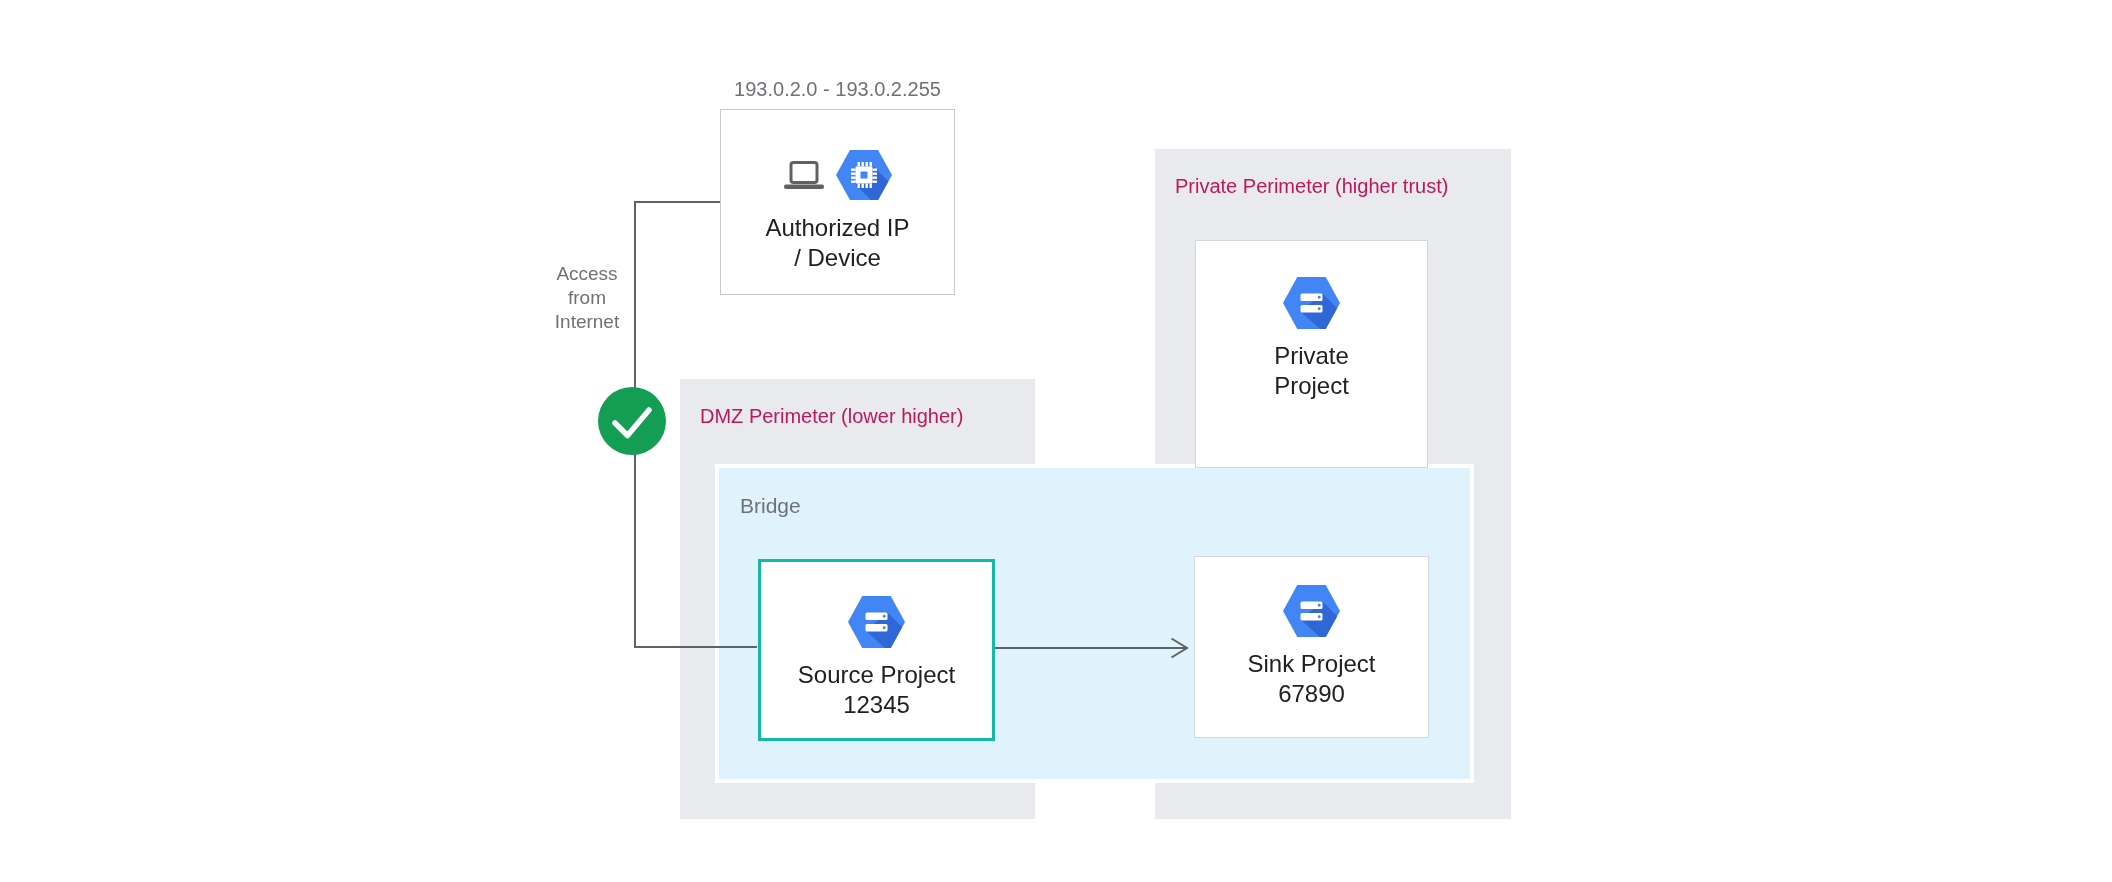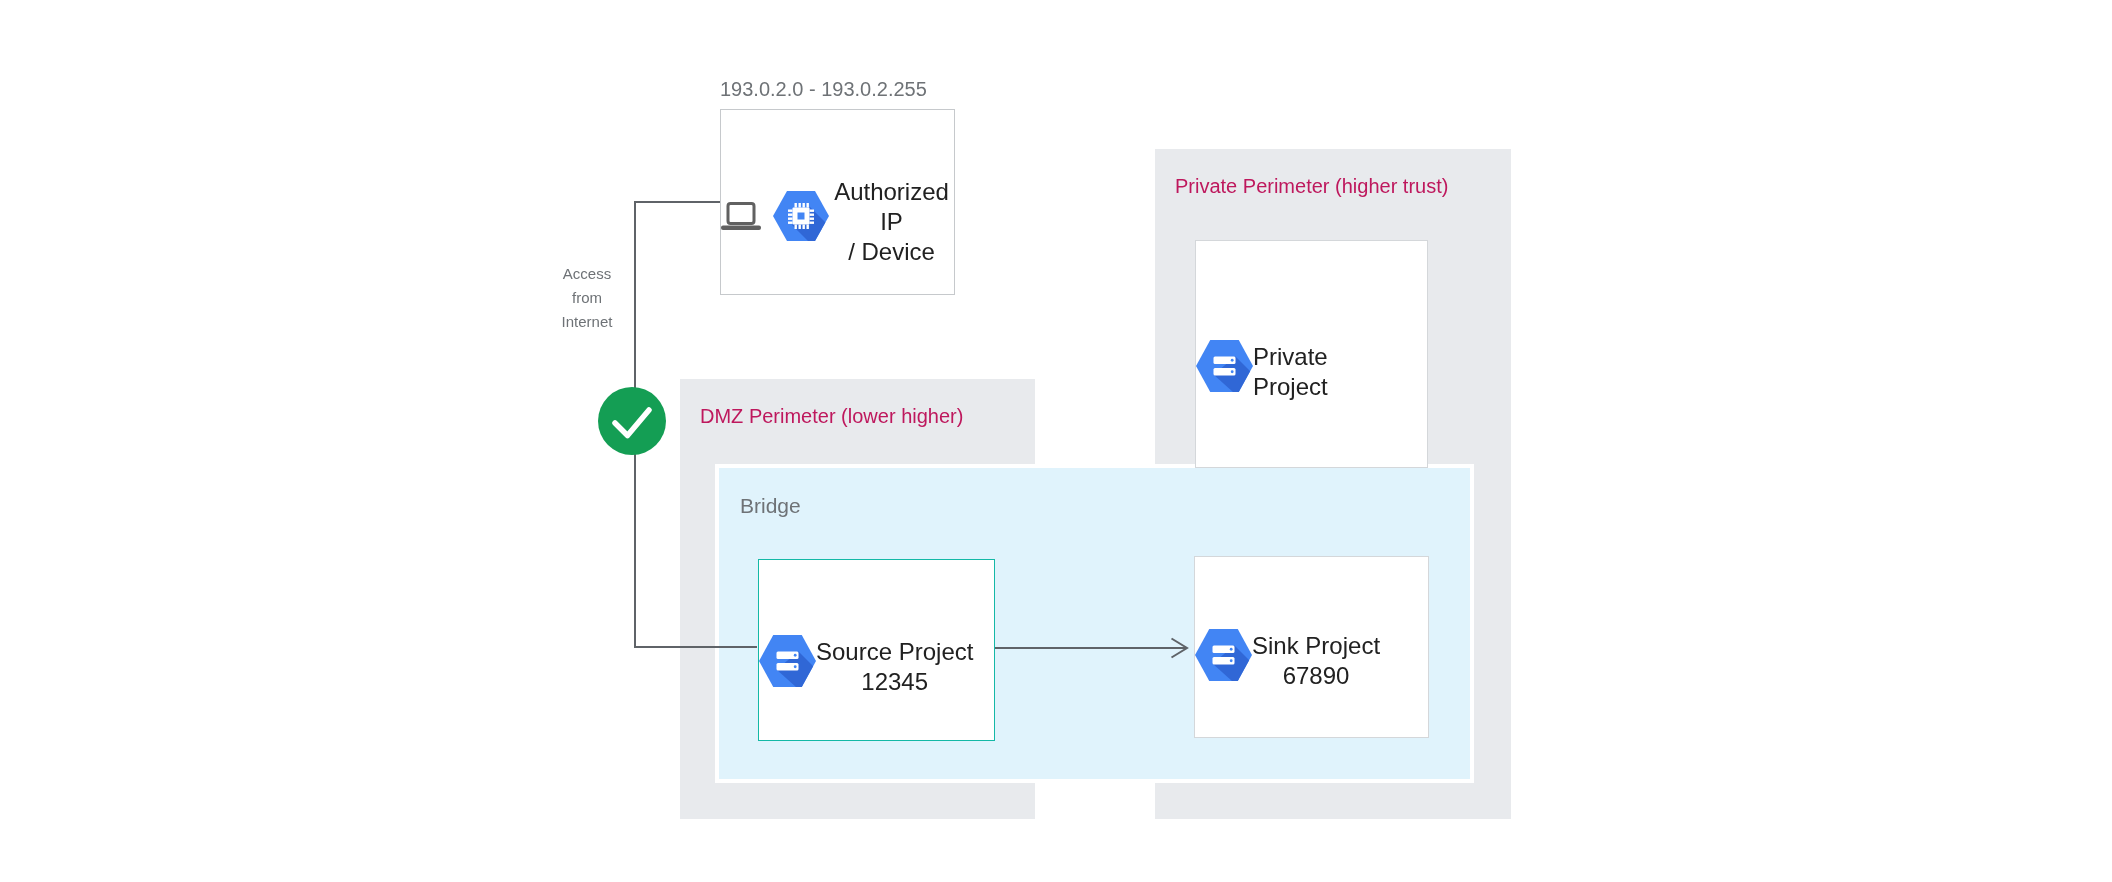--- a/index.html
+++ b/index.html
@@ -9,34 +9,34 @@
   .perimeter { position:absolute; background:#E8EAED; z-index:1; }
   #dmz-box { left:680px; top:379px; width:355px; height:440px; }
   #private-box { left:1155px; top:149px; width:356px; height:670px; }
   .perimeter-label { position:absolute; left:20px; top:24px; font-size:20px; line-height:26px; color:#be185d; white-space:nowrap; }
 
   #bridge-box { position:absolute; left:715px; top:464px; width:759px; height:319px;
                 background:#E0F3FC; border:4px solid #ffffff; box-sizing:border-box; z-index:2; }
   #bridge-label { position:absolute; left:21px; top:26px; font-size:21px; color:#6E7276; }
 
   .node { position:absolute; background:#ffffff; box-sizing:border-box; z-index:3;
-          display:flex; flex-direction:row; align-items:center; }
+          display:flex; flex-direction:column; align-items:center; }
   #auth-node    { left:720px;  top:109px; width:235px; height:186px; border:1px solid #C6C9CC; padding-top:39px; }
-  #source-node  { left:758px;  top:559px; width:237px; height:182px; border:1px solid #14b8a6; padding-top:34px; }
+  #source-node  { left:758px;  top:559px; width:237px; height:182px; border:3px solid #14b8a6; padding-top:34px; }
   #sink-node    { left:1194px; top:556px; width:235px; height:182px; border:1px solid #D4D7DA; padding-top:28px; }
   #private-node { left:1195px; top:240px; width:233px; height:228px; border:1px solid #D4D7DA; padding-top:36px; }
 
   .icon-row { display:flex; align-items:center; gap:12px; height:52px; margin-bottom:12px; }
   .hex-wrap { margin-bottom:12px; line-height:0; }
   .node-label { font-size:24px; line-height:30px; color:#212121; text-align:center; white-space:pre-line; }
 
-  #ip-range { position:absolute; left:720px; top:78px; width:235px; text-align:left;
+  #ip-range { position:absolute; left:720px; top:78px; width:235px; text-align:center;
               font-size:20px; color:#6E7276; z-index:3; white-space:nowrap; }
   #access-note { position:absolute; left:532px; top:262px; width:110px; text-align:center;
-                 font-size:15px; line-height:24px; color:#6E7276; white-space:pre-line; z-index:3; }
+                 font-size:19px; line-height:24px; color:#6E7276; white-space:pre-line; z-index:3; }
 
   #connector-svg { position:absolute; left:0; top:0; z-index:4; pointer-events:none; }
 
   #check-badge { position:absolute; left:598px; top:387px; width:68px; height:68px; border-radius:50%;
                  background:#149E54; z-index:5; display:flex; align-items:center; justify-content:center; }
 </style>
 </head>
 <body>
 
 <div id="canvas">

